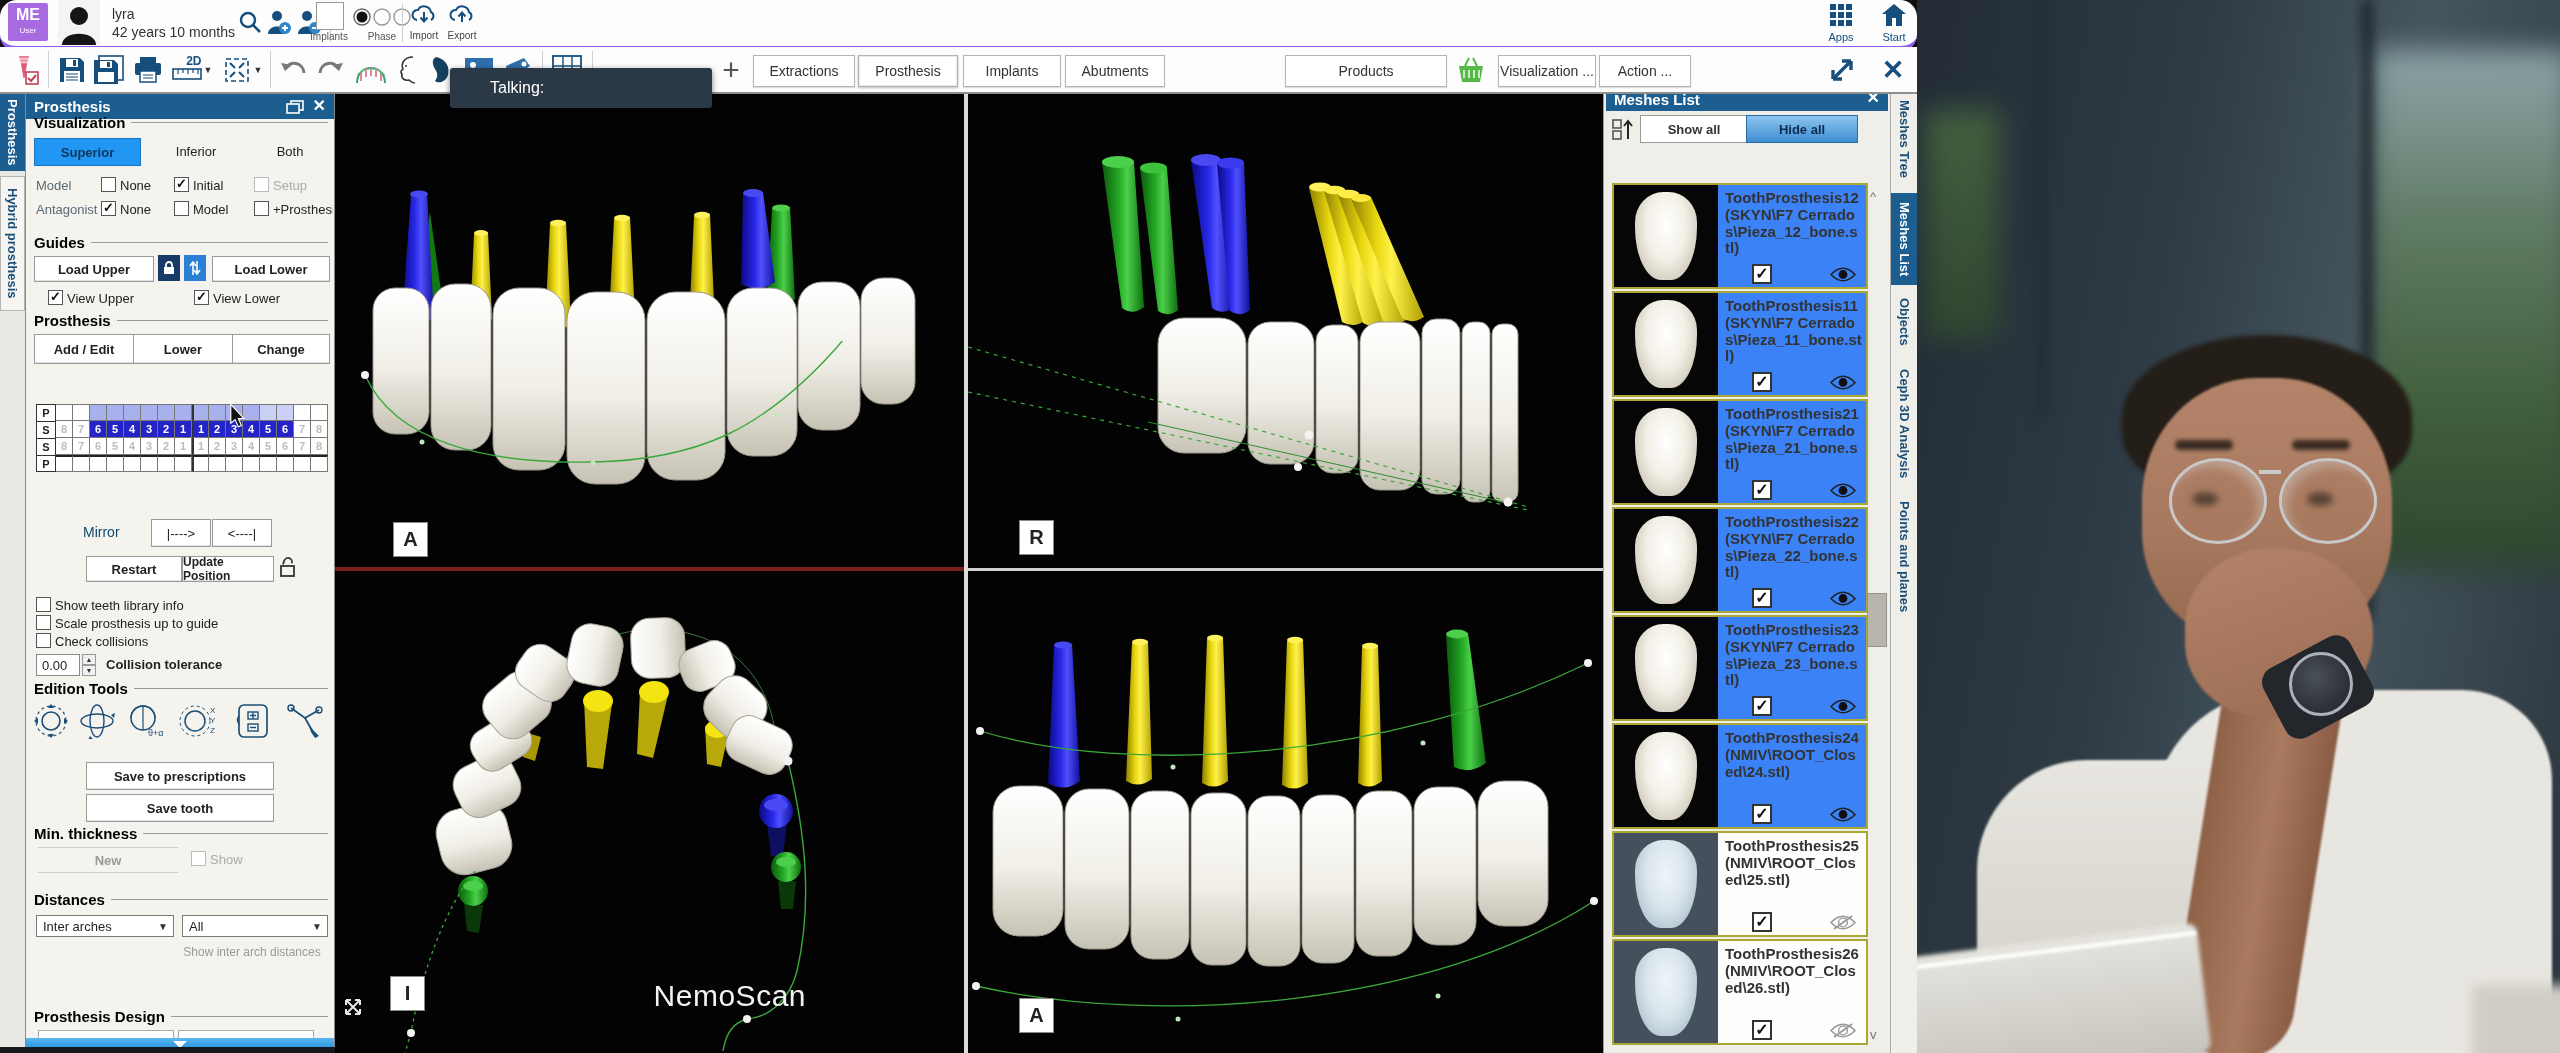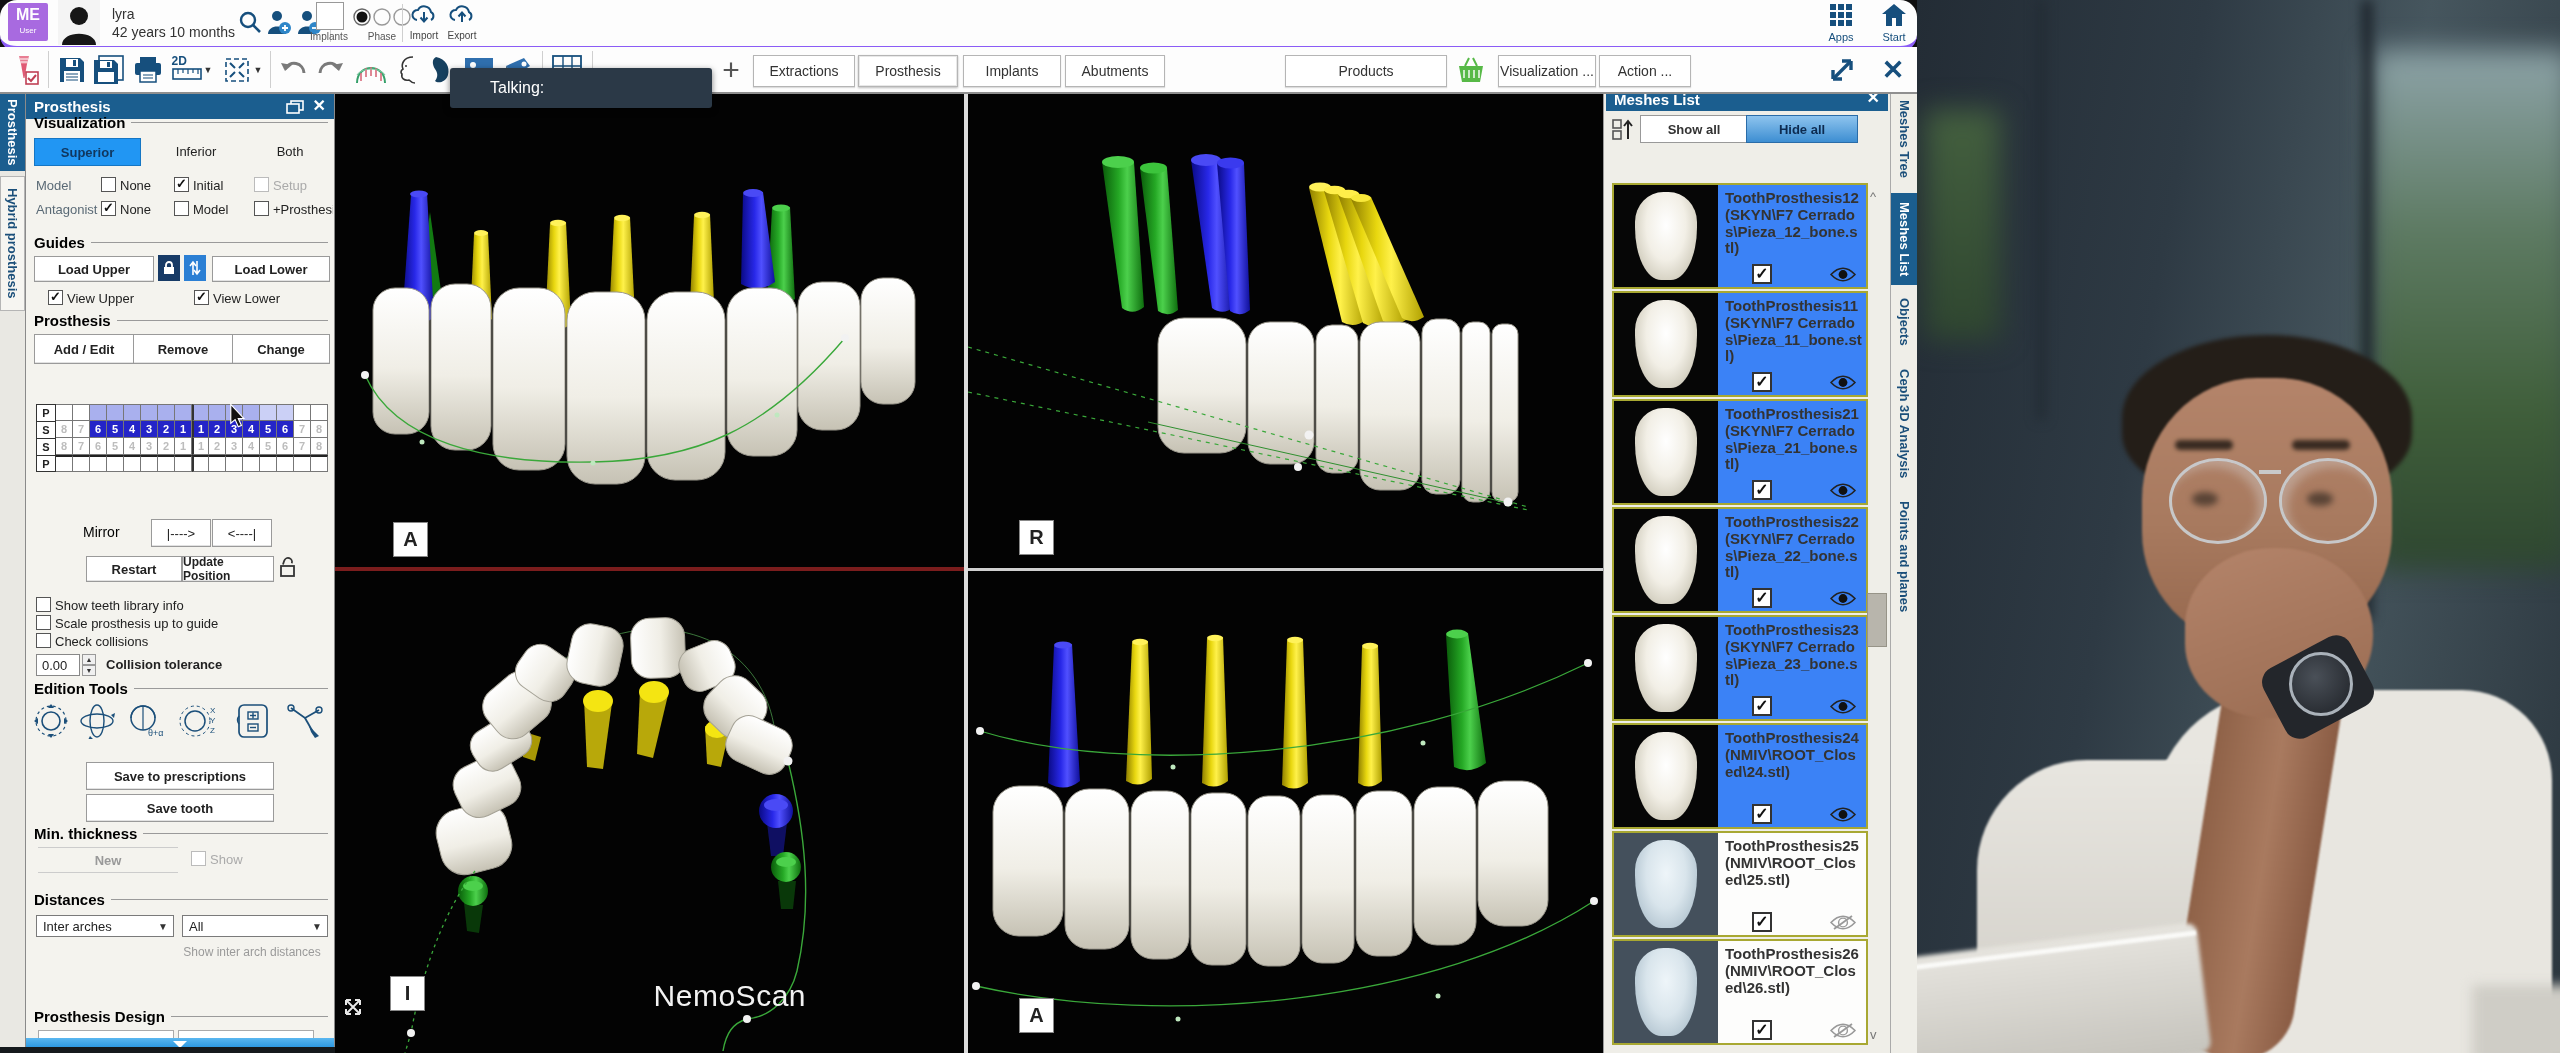--- a/index.html
+++ b/index.html
@@ -206,21 +206,21 @@
     </div>
     <div class="tbicon" style="left:132px;width:32px;">
       <svg width="30" height="28" viewBox="0 0 30 28">
           <rect x="7" y="1" width="16" height="6" fill="#164f7d"></rect>
           <rect x="2" y="7" width="26" height="12" rx="2" fill="#164f7d"></rect>
           <rect x="7" y="15" width="16" height="11" fill="#fff" stroke="#164f7d" stroke-width="1.5"></rect>
           <path d="M10,19 h10 M10,22 h10" stroke="#164f7d" stroke-width="1.2"></path>
         </svg>
     </div>
     <div class="tbicon" style="left:170px;width:44px;">
-      <div style="text-align:left;">
+      <div style="text-align:right;">
         <div style="font-size:12px;font-weight:700;color:#164f7d;line-height:10px;">2D</div>
         <svg width="30" height="12" viewBox="0 0 30 12">
             <rect x="1" y="1" width="28" height="10" fill="none" stroke="#164f7d" stroke-width="1.6"></rect>
             <path d="M6,1 v5 M11,1 v4 M16,1 v5 M21,1 v4 M26,1 v5" stroke="#164f7d" stroke-width="1.2"></path>
           </svg>
       </div>
       <span style="font-size:9px;color:#333;margin-left:2px;">▼</span>
     </div>
     <div class="tbicon" style="left:220px;width:44px;">
       <svg width="30" height="30" viewBox="0 0 30 30">
@@ -407,21 +407,21 @@
       <div class="cblbl" style="left:187px;top:197px;">View Lower</div>
 
     <div class="hdr" style="left:8px;top:218px;">
         <span>Prosthesis</span>
         <i class="rule"></i>
       </div>
     <div class="wbtn" style="left:8px;top:240px;width:98px;height:28px;">
         <span>Add / Edit</span>
       </div>
     <div class="wbtn" style="left:107px;top:240px;width:98px;height:28px;">
-        <span>Remove</span>
+        <span>Lower</span>
       </div>
     <div class="wbtn" style="left:206px;top:240px;width:96px;height:28px;">
         <span>Change</span>
       </div>
 
     <div id="chart">
       <div class="crow">
         <div class="clabel">P</div>
         <div class="ccell"></div>
           <div class="ccell"></div>
@@ -495,21 +495,21 @@
           <div class="ccell thick"></div>
           <div class="ccell thick"></div>
           <div class="ccell thick"></div>
           <div class="ccell thick"></div>
       </div>
     </div>
     <svg class="abs" style="left:203px;top:309px;z-index:5;" width="18" height="26" viewBox="0 0 12 18">
         <path d="M1,1 L1,14 L4,11.5 L6.2,16.5 L8.4,15.5 L6.2,10.7 L10,10.7 Z" fill="#111" stroke="#fff" stroke-width="0.8"></path>
       </svg>
 
-    <div class="abs" style="left:57px;top:430px;font-size:14px;color:#000000;">Mirror</div>
+    <div class="abs" style="left:57px;top:430px;font-size:14px;color:#0c4a6e;">Mirror</div>
     <div class="wbtn" style="left:125px;top:425px;width:58px;height:26px;font-weight:400;">
         <span>|----&gt;</span>
       </div>
     <div class="wbtn" style="left:186px;top:425px;width:58px;height:26px;font-weight:400;">
         <span>&lt;----|</span>
       </div>
 
     <div class="wbtn" style="left:60px;top:462px;width:94px;height:24px;">
         <span>Restart</span>
       </div>

